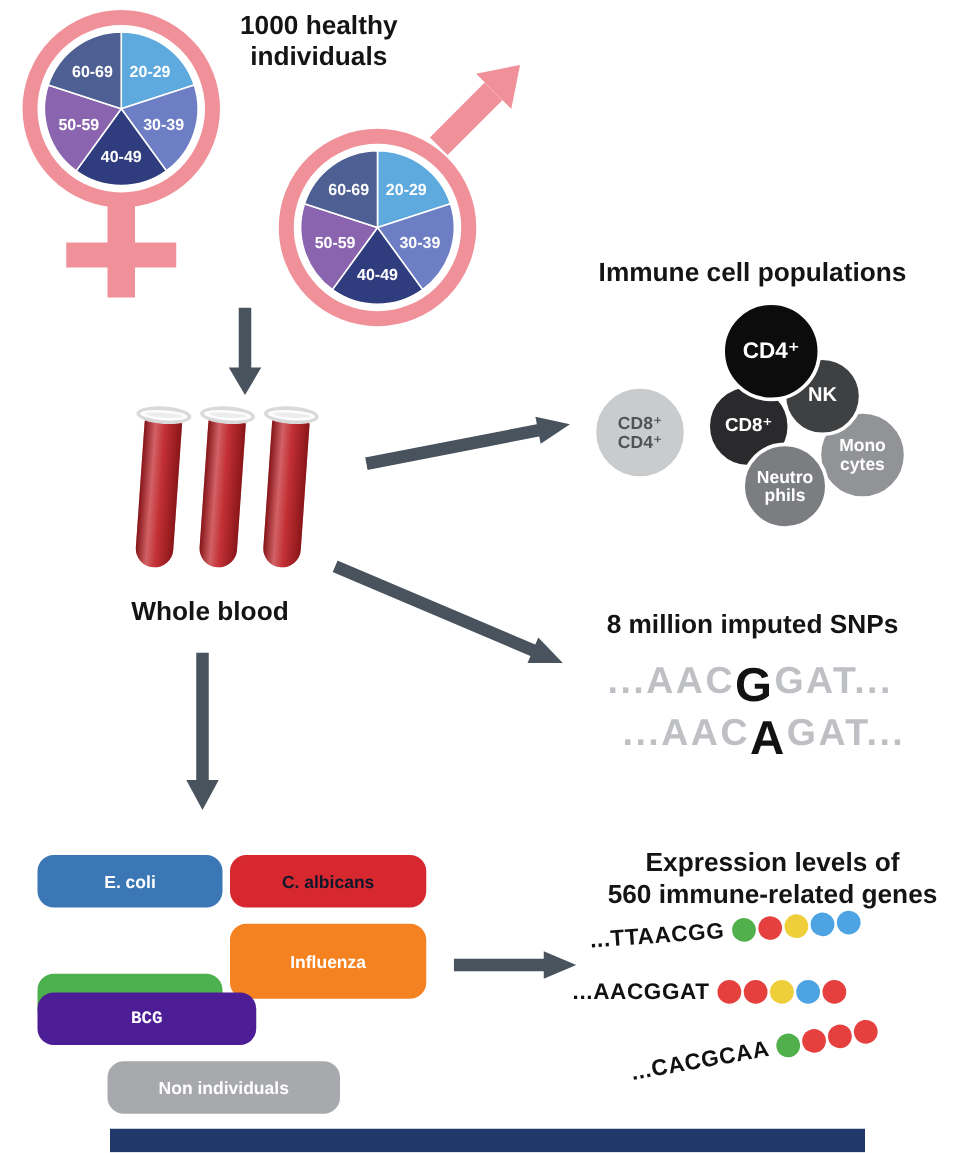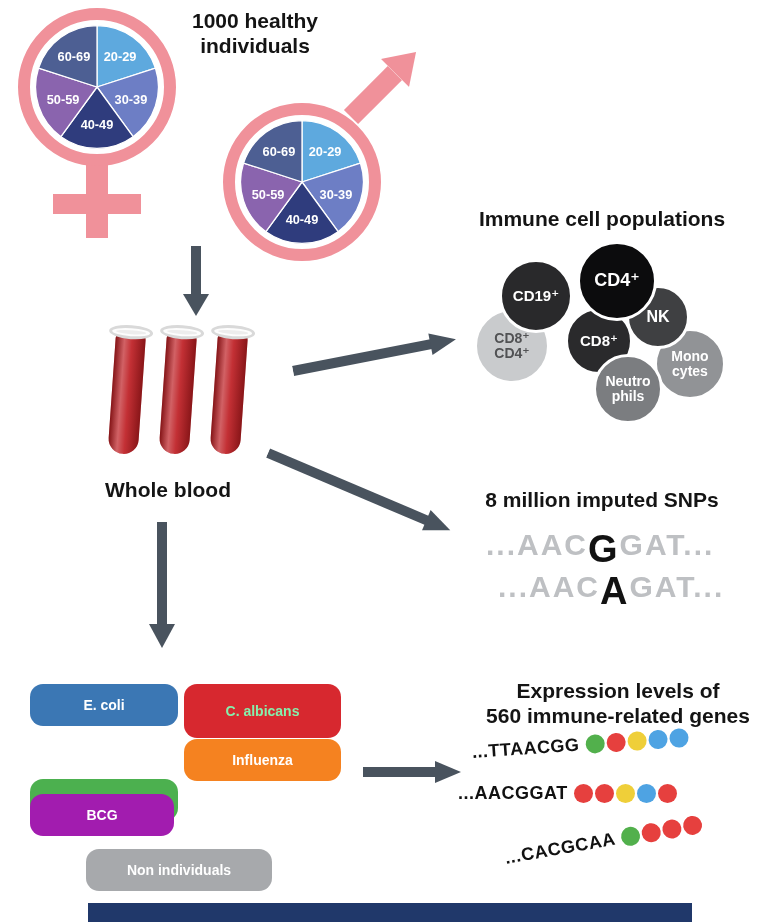--- a/index.html
+++ b/index.html
@@ -132,26 +132,20 @@
   </svg>
 
   <svg class="arrow-svg" style="left:147px; top:522px;" width="30" height="128">
     <line x1="15" y1="0" x2="15" y2="104" stroke-width="10" stroke="#49535e"></line>
     <polygon points="2,102 28,102 15,126" fill="#49535e"></polygon>
   </svg>
 
   <div class="heading" style="left:452px; top:206px; width:300px;">Immune cell populations</div>
 
   <div class="cell-cluster">
-    <div class="cell" style="left: 21px; top: 21px; width: 74px; height: 74px; font-size: 15px; z-index: 3; background-color: rgb(41, 41, 43); color: rgb(255, 255, 255);">
-      <div class="lines">
-          <span>CD19⁺</span>
-          <span></span>
-        </div>
-    </div>
     <div class="cell" style="left: 99px; top: 3px; width: 80px; height: 80px; font-size: 18px; z-index: 6; background-color: rgb(12, 12, 13); color: rgb(255, 255, 255);">
       <div class="lines">
           <span>CD4⁺</span>
           <span></span>
         </div>
     </div>
     <div class="cell" style="left: 148px; top: 47px; width: 64px; height: 64px; font-size: 16px; z-index: 4; background-color: rgb(63, 64, 66); color: rgb(255, 255, 255);">
       <div class="lines">
           <span>NK</span>
           <span></span>
@@ -192,30 +186,30 @@
   </div>
   <div class="snp-line" style="left:498px; top:570px;">
     <span style="color: rgb(190, 192, 195);">...AAC</span>
       <span class="snp-var" style="color: rgb(18, 18, 18);">A</span>
       <span style="color: rgb(190, 192, 195);">GAT...</span>
   </div>
 
   <div class="stim" style="left: 30px; top: 684px; width: 148px; height: 42px; background-color: rgb(59, 119, 180); color: rgb(255, 255, 255);">
     <span>E. coli</span>
   </div>
-  <div class="stim" style="left: 184px; top: 684px; width: 157px; height: 54px; background-color: rgb(215, 40, 47); color: #86efac;">
+  <div class="stim" style="left: 184px; top: 684px; width: 157px; height: 42px; background-color: rgb(215, 40, 47); color: #0f172a;">
     <span>C. albicans</span>
   </div>
   <div class="stim" style="left: 30px; top: 739px; width: 148px; height: 42px; background-color: rgb(76, 176, 79); color: rgb(255, 255, 255); margin-top: 40px;">
     <span>S. aureus</span>
   </div>
-  <div class="stim" style="left: 184px; top: 739px; width: 157px; height: 42px; background-color: rgb(245, 130, 32); color: rgb(255, 255, 255);">
+  <div class="stim" style="left: 184px; top: 739px; width: 157px; height: 60px; background-color: rgb(245, 130, 32); color: rgb(255, 255, 255);">
     <span>Influenza</span>
   </div>
-  <div class="stim" style="left: 30px; top: 794px; width: 144px; height: 42px; background-color: #a21caf; color: rgb(255, 255, 255);">
+  <div class="stim" style="left: 30px; top: 794px; width: 175px; height: 42px; background-color: #4c1d95; color: rgb(255, 255, 255); font-family: Liberation Mono, monospace;">
     <span>BCG</span>
   </div>
   <div class="stim" style="left: 86px; top: 849px; width: 186px; height: 42px; background-color: rgb(167, 169, 172); color: rgb(255, 255, 255);">
     <span>Non individuals</span>
   </div>
 
   <svg class="arrow-svg" style="left:363px; top:759px;" width="100" height="26">
     <line x1="0" y1="13" x2="74" y2="13" stroke-width="10" stroke="#49535e"></line>
     <polygon points="72,2 72,24 98,13" fill="#49535e"></polygon>
   </svg>

